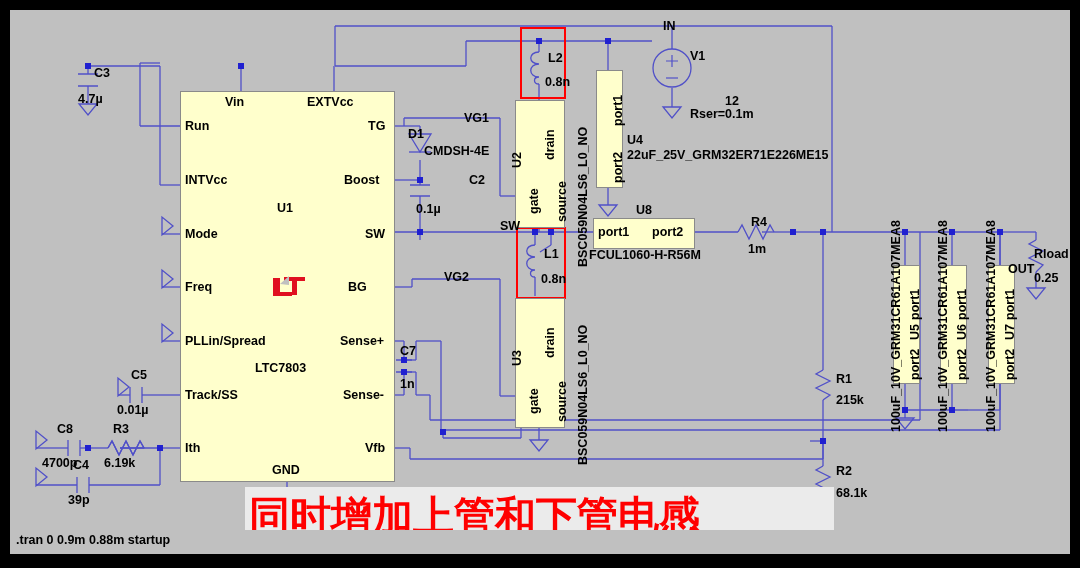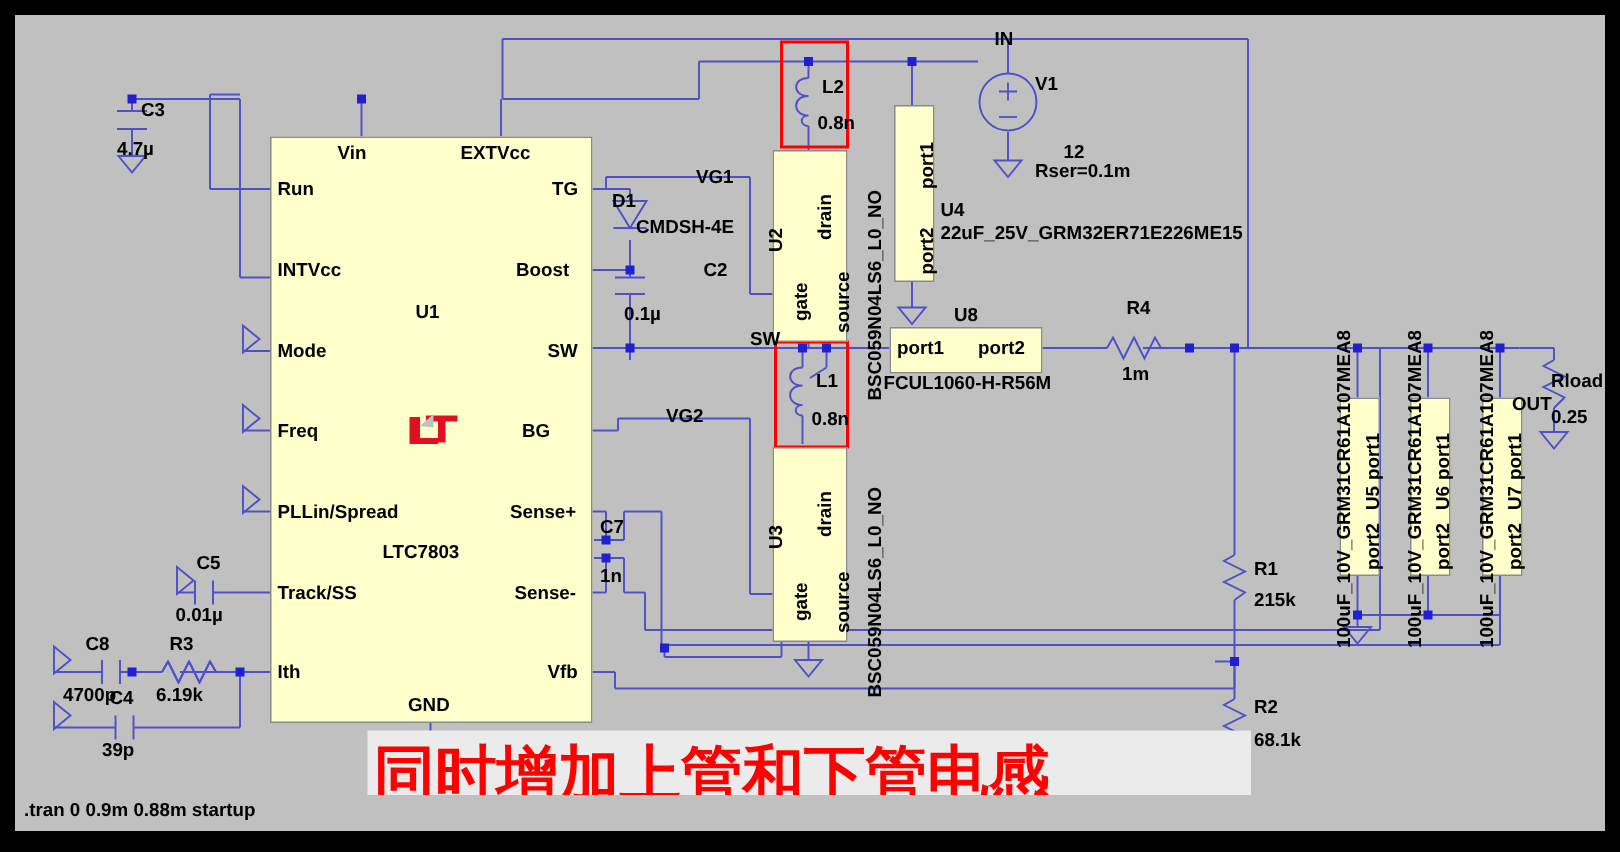--- a/index.html
+++ b/index.html
@@ -318,21 +318,21 @@
 
   <div class="lbl" style="left:433px;top:174px;margin-left:36px;">C2</div>
   <div class="lbl" style="left:416px;top:203px;">0.1µ</div>
 
   <div class="lbl" style="left:400px;top:345px;">C7</div>
   <div class="lbl" style="left:400px;top:378px;">1n</div>
 
   <div class="lbl" style="left:113px;top:423px;">R3</div>
   <div class="lbl" style="left:104px;top:457px;">6.19k</div>
 
-  <div class="lbl" style="left:751px;top:199px;">R4</div>
+  <div class="lbl" style="left:751px;top:216px;">R4</div>
   <div class="lbl" style="left:748px;top:243px;">1m</div>
 
   <div class="lbl" style="left:836px;top:373px;">R1</div>
   <div class="lbl" style="left:836px;top:394px;">215k</div>
 
   <div class="lbl" style="left:836px;top:465px;">R2</div>
   <div class="lbl" style="left:836px;top:487px;">68.1k</div>
 
   <div class="lbl" style="left:1034px;top:248px;">Rload</div>
   <div class="lbl" style="left:1034px;top:272px;">0.25</div>
@@ -340,21 +340,21 @@
   <div class="lbl" style="left:408px;top:128px;">D1</div>
   <div class="lbl" style="left:424px;top:145px;">CMDSH-4E</div>
 
   <div class="lbl" style="left:548px;top:52px;">L2</div>
   <div class="lbl" style="left:545px;top:76px;">0.8n</div>
 
   <div class="lbl" style="left:544px;top:248px;">L1</div>
   <div class="lbl" style="left:541px;top:273px;">0.8n</div>
 
   <div class="lbl" style="left:690px;top:50px;">V1</div>
-  <div class="lbl" style="left:709px;top:95px;text-align:right;">12</div>
+  <div class="lbl" style="left:725px;top:95px;text-align:right;">12</div>
   <div class="lbl" style="left:690px;top:108px;">Rser=0.1m</div>
 
   <div class="vlbl" style="left:544px;top:160px;">drain</div>
   <div class="vlbl" style="left:528px;top:214px;">gate</div>
   <div class="vlbl" style="left:556px;top:222px;">source</div>
   <div class="vlbl" style="left:511px;top:168px;">U2</div>
   <div class="vlbl" style="left:577px;top:267px;">BSC059N04LS6_L0_NO</div>
 
   <div class="vlbl" style="left:544px;top:358px;">drain</div>
   <div class="vlbl" style="left:528px;top:414px;">gate</div>

